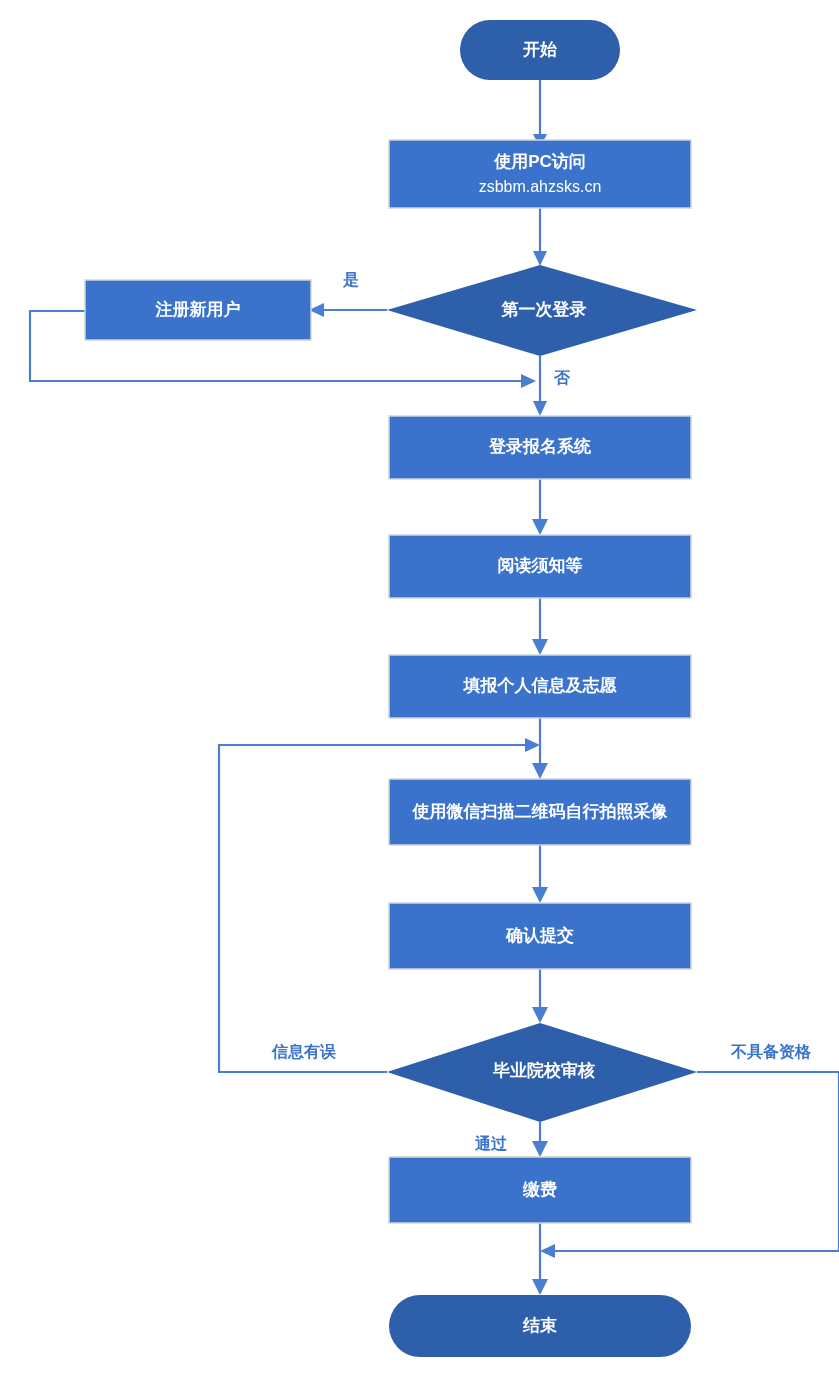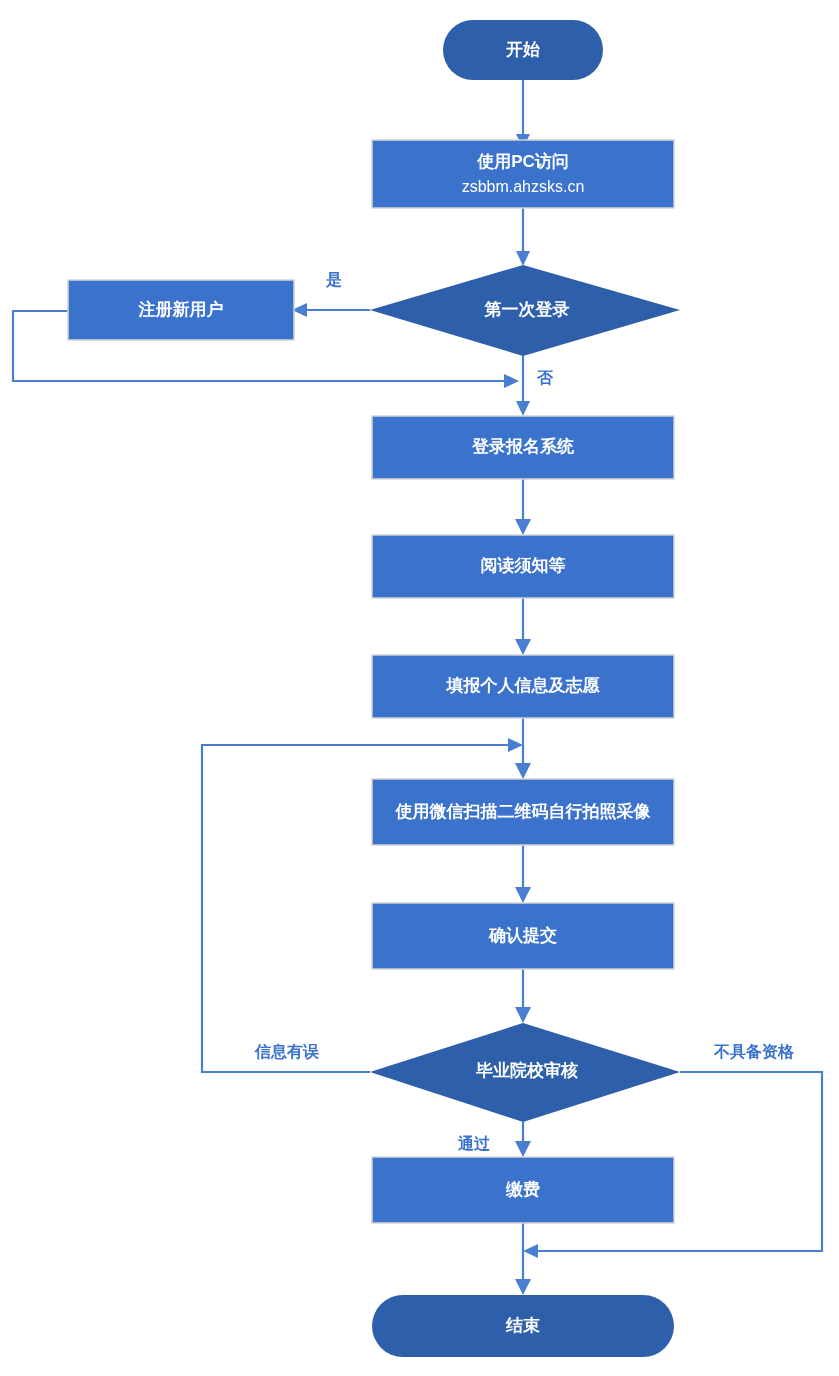--- a/index.html
+++ b/index.html
@@ -11,20 +11,21 @@
   body {
     width: 839px;
     height: 1376px;
     overflow: hidden;
     font-family: "Liberation Sans", "DejaVu Sans", sans-serif;
   }
   #flow-root {
     position: relative;
     width: 732px;
     height: 1376px;
+    margin-left: 17px;
   }
   svg#flow-svg {
     display: block;
     width: 839px;
     height: 1376px;
   }
   .node-text {
     fill: #ffffff;
     font-family: "Liberation Sans", "DejaVu Sans", sans-serif;
     font-size: 17px;

